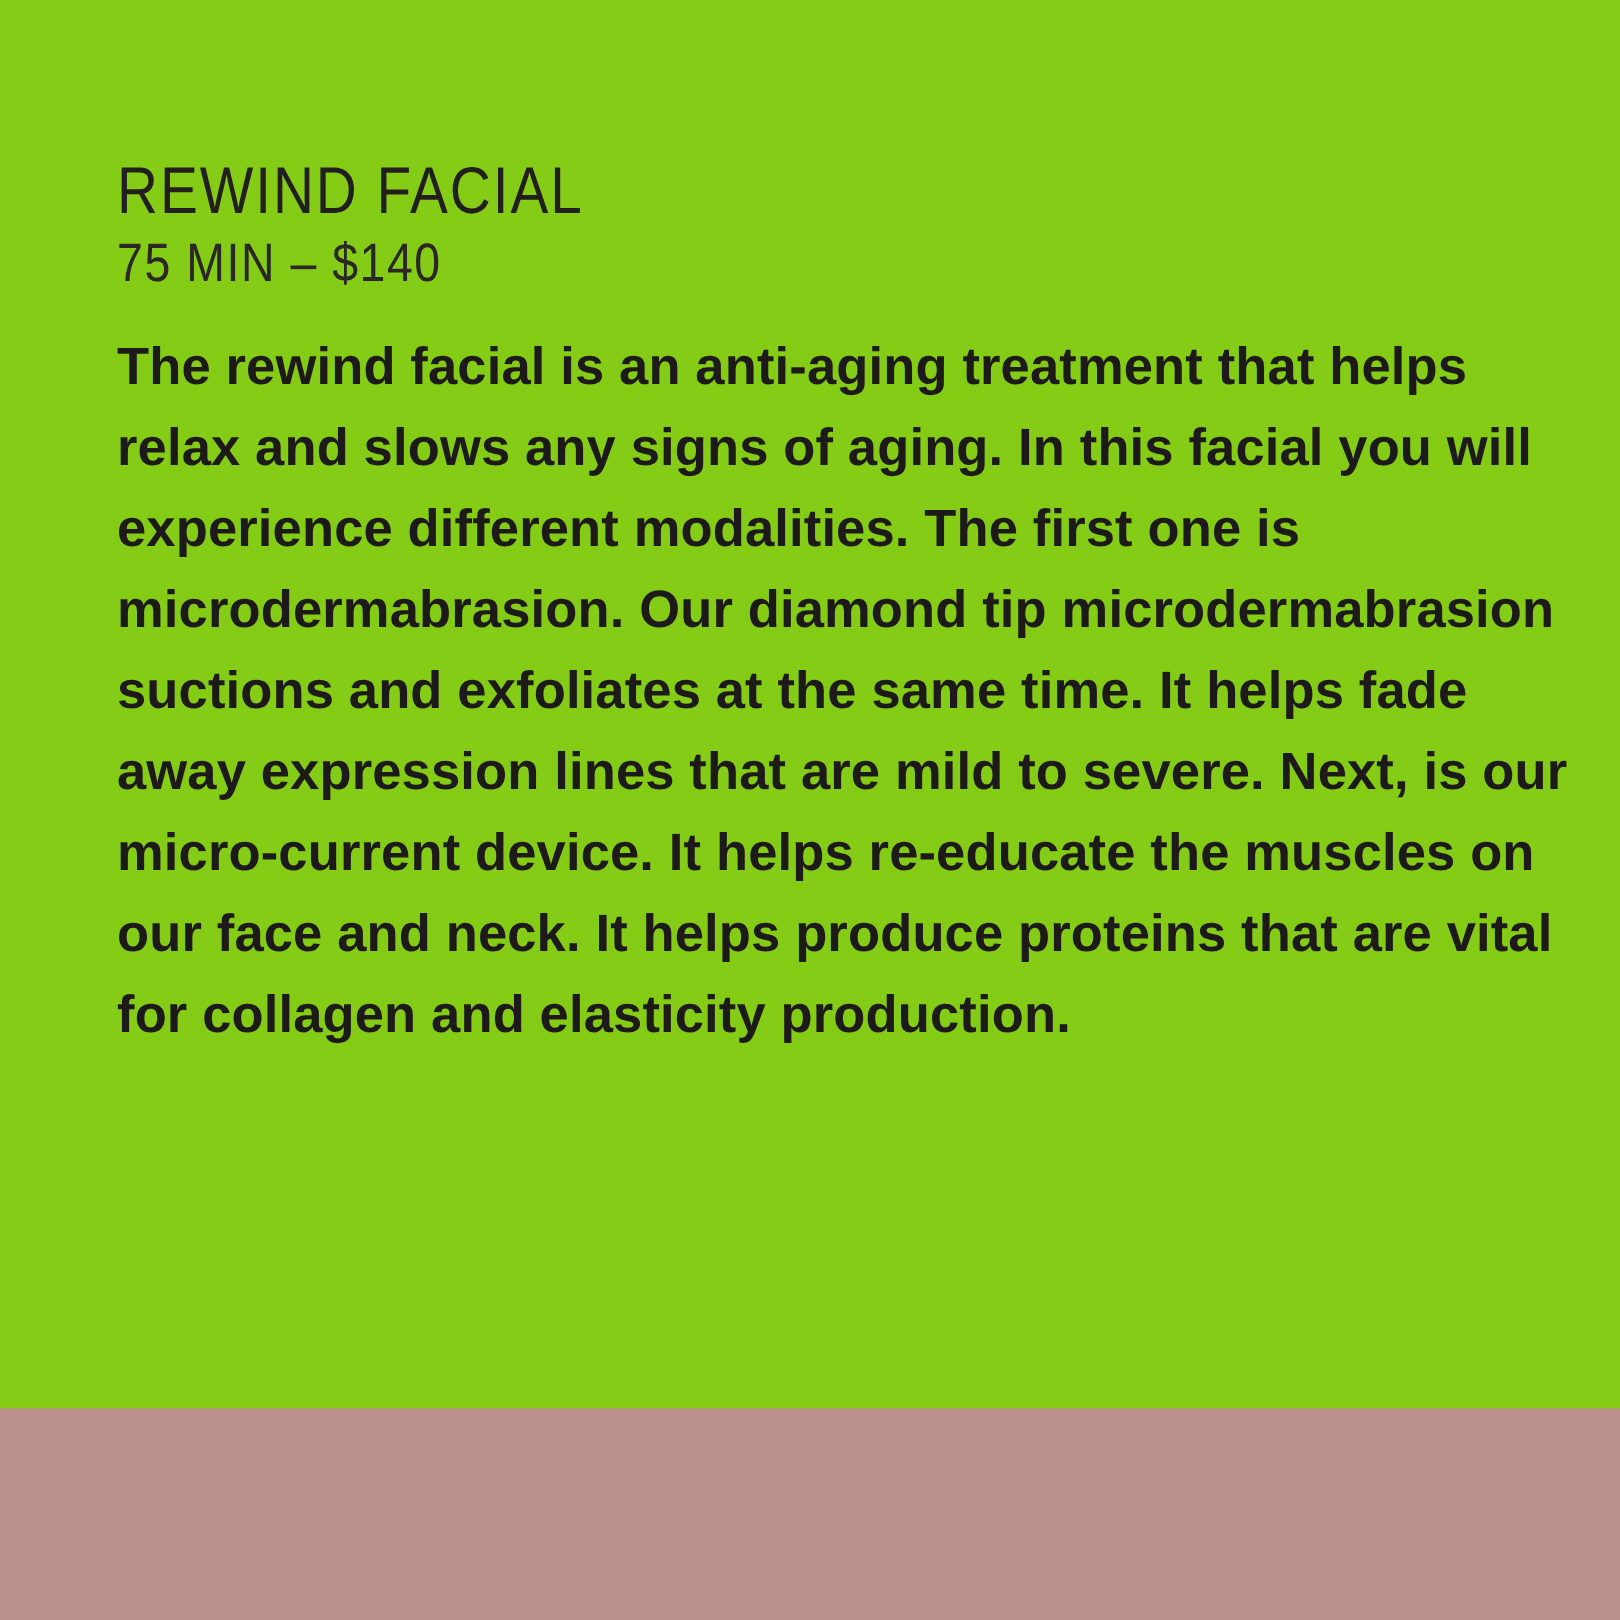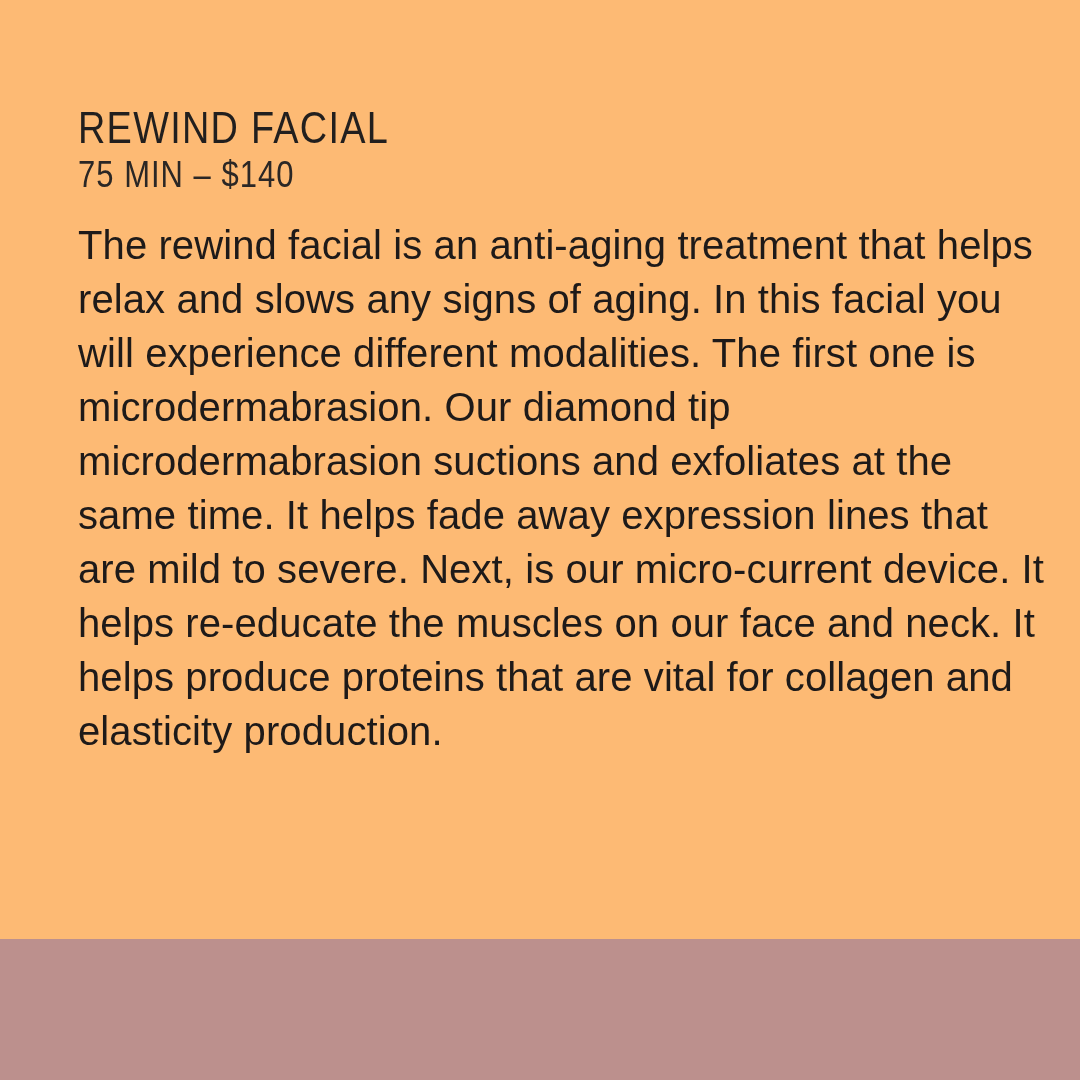--- a/index.html
+++ b/index.html
@@ -11,21 +11,21 @@
     height: 1080px;
     background: #FCEDE8;
     font-family: "Liberation Sans", sans-serif;
     overflow: hidden;
     position: relative;
   }
 
   .card {
     position: absolute;
     inset: 0;
-    background: #fdba74;
+    background: #84cc16;
   }
 
   .content {
     position: absolute;
     left: 78px;
     top: 104px;
     width: 970px;
   }
 
   .title {
@@ -52,24 +52,24 @@
     transform: scaleX(0.86);
     transform-origin: left center;
     text-transform: uppercase;
     margin: 2px 0 0 0;
     white-space: nowrap;
   }
 
   .body-text {
     margin: 22px 0 0 0;
     font-family: "Liberation Sans", sans-serif;
-    font-size: 40px;
+    font-size: 35px;
     line-height: 54px;
     color: #1E1A19;
-    font-weight: 400;
+    font-weight: 700;
     letter-spacing: 0.1px;
     width: 968px;
   }
 
   .footer-bar {
     position: absolute;
     left: 0;
     right: 0;
     bottom: 0;
     height: 141px;

